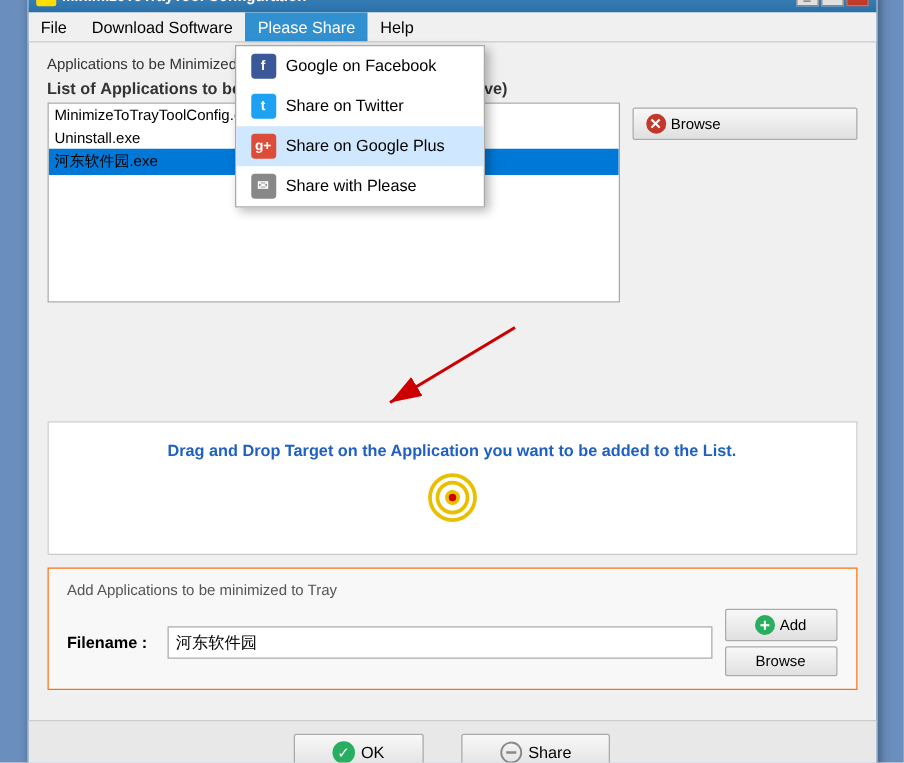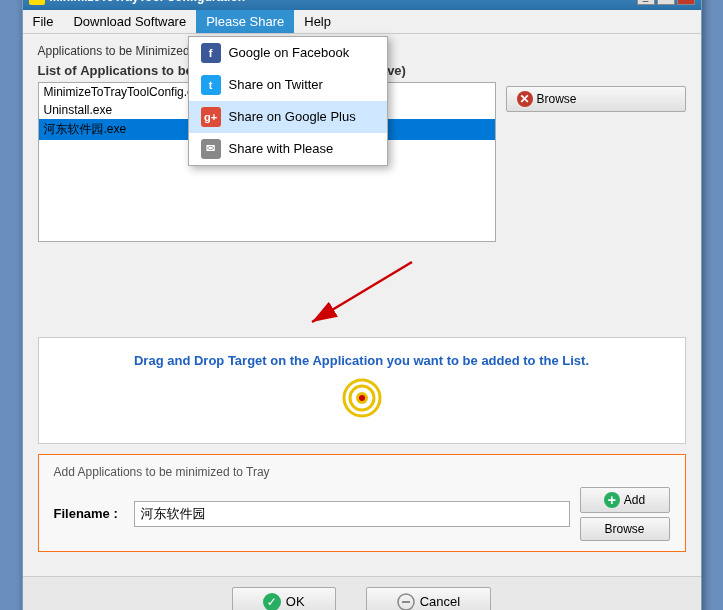--- a/index.html
+++ b/index.html
@@ -447,16 +447,16 @@
       <div class="ok-icon">✓</div>
       <span>OK</span>
     </button>
     <button class="footer-btn">
       <div class="cancel-icon">
         <svg width="18" height="18" viewBox="0 0 18 18">
           <circle cx="9" cy="9" r="8" fill="none" stroke="#888" stroke-width="1.5"></circle>
           <line x1="5" y1="9" x2="13" y2="9" stroke="#888" stroke-width="2"></line>
         </svg>
       </div>
-      <span>Cancel</span>
+      <span>Share</span>
     </button>
   </div>
 </div>
 
 </body></html>

